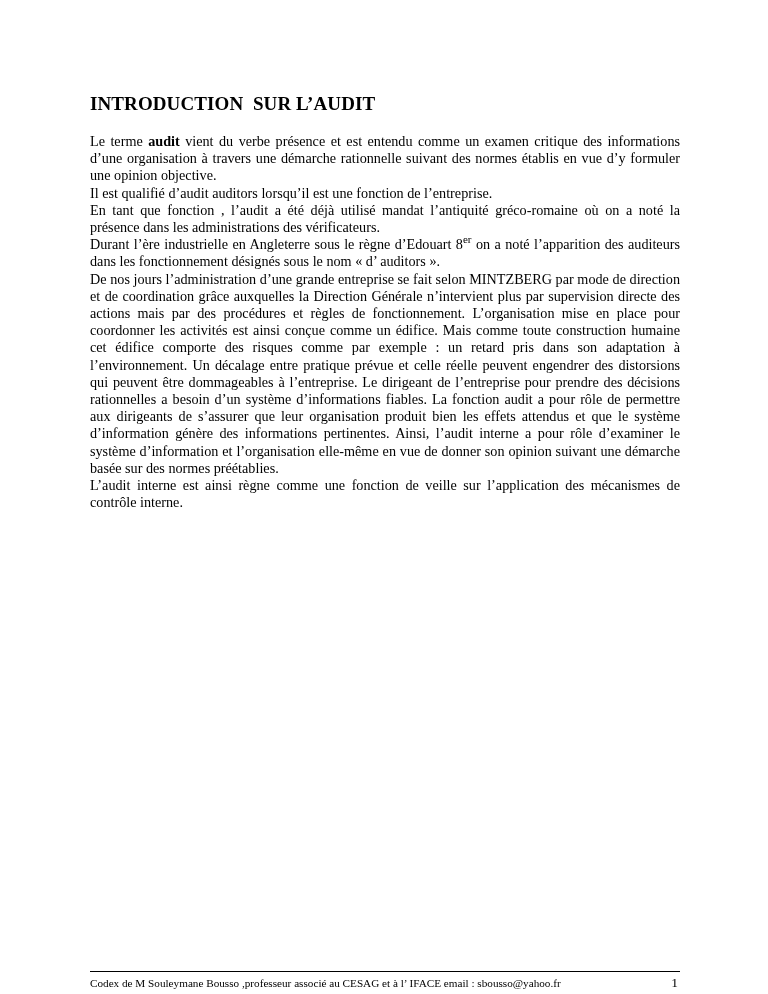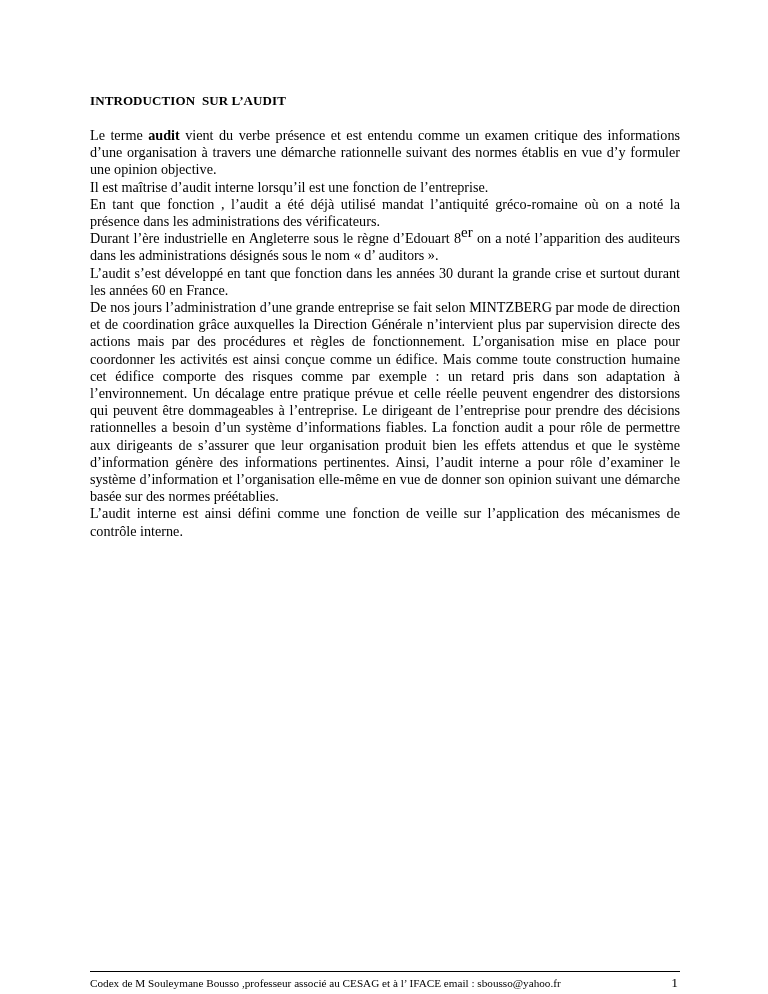--- a/index.html
+++ b/index.html
@@ -16,36 +16,36 @@
     background: #ffffff;
     overflow: hidden;
   }
   .content {
     position: absolute;
     left: 90px;
     top: 93px;
     width: 590px;
   }
   .doc-title {
-    font-size: 13px;
+    font-size: 19px;
     font-weight: bold;
     white-space: pre-wrap;
     margin-bottom: 18px;
     letter-spacing: 0.1px;
   }
   .para {
     font-size: 14.2px;
     line-height: 17.2px;
     text-align: justify;
   }
   .term {
     font-weight: bold;
   }
   sup.ordinal {
-    font-size: 15px;
+    font-size: 11px;
     line-height: 0;
     vertical-align: super;
   }
   .footer {
     position: absolute;
     left: 90px;
     width: 590px;
     top: 971px;
   }
   .footer-divider {
@@ -70,31 +70,30 @@
 </head>
 <body>
 
 <div class="page">
   <div class="content">
 
     <h1 class="doc-title">INTRODUCTION  SUR L’AUDIT</h1>
 
     <p class="para"><span>Le  terme </span><span class="term">audit</span><span> vient du verbe présence et est entendu comme un examen critique des informations d’une organisation à travers une démarche rationnelle suivant des normes établis en vue d’y formuler une opinion objective.</span></p>
 
-    <p class="para">Il est maîtrise d’audit interne lorsqu’il est une fonction de l’entreprise.</p>
+    <p class="para">Il est qualifié d’audit auditors lorsqu’il est une fonction de l’entreprise.</p>
 
     <p class="para">En tant que fonction , l’audit a été déjà utilisé mandat l’antiquité gréco-romaine où on a noté la présence dans les administrations des vérificateurs.</p>
 
-    <p class="para"><span>Durant l’ère industrielle en Angleterre sous le règne d’Edouart 8</span><sup class="ordinal">er</sup><span> on a noté l’apparition des auditeurs dans les administrations désignés sous le nom « d’ auditors ».</span></p>
+    <p class="para"><span>Durant l’ère industrielle en Angleterre sous le règne d’Edouart 8</span><sup class="ordinal">er</sup><span> on a noté l’apparition des auditeurs dans les fonctionnement désignés sous le nom « d’ auditors ».</span></p>
 
-    <p class="para">L’audit s’est développé en tant que fonction dans les années 30 durant la grande crise et surtout durant les années 60 en France.</p>
 
     <p class="para">De nos jours l’administration d’une grande entreprise  se fait selon MINTZBERG par mode de direction et de coordination grâce auxquelles la Direction Générale n’intervient plus par supervision directe des actions mais par des procédures et règles de fonctionnement. L’organisation mise en place pour coordonner les activités est ainsi conçue comme un édifice. Mais comme toute construction humaine cet édifice comporte des risques comme par exemple : un retard pris dans son adaptation à l’environnement. Un décalage entre pratique prévue et celle réelle peuvent engendrer des distorsions qui peuvent être dommageables à l’entreprise. Le dirigeant de l’entreprise pour prendre des décisions rationnelles a besoin d’un système d’informations fiables. La fonction audit a pour rôle de permettre aux dirigeants de s’assurer que leur organisation produit bien les effets attendus et que le système d’information génère des informations pertinentes. Ainsi, l’audit  interne a pour rôle d’examiner le système d’information et l’organisation elle-même en vue de donner son opinion suivant une démarche basée sur des normes préétablies.</p>
 
-    <p class="para">L’audit interne est ainsi défini comme une fonction de veille sur l’application des mécanismes de contrôle interne.</p>
+    <p class="para">L’audit interne est ainsi règne comme une fonction de veille sur l’application des mécanismes de contrôle interne.</p>
 
 
   </div>
 
   <div class="footer">
     <hr class="footer-divider">
     <div class="footer-row">
       <span class="footer-text">Codex de M Souleymane Bousso ,professeur associé au CESAG et à l’ IFACE email : sbousso@yahoo.fr</span>
       <span class="footer-page">1</span>
     </div>

